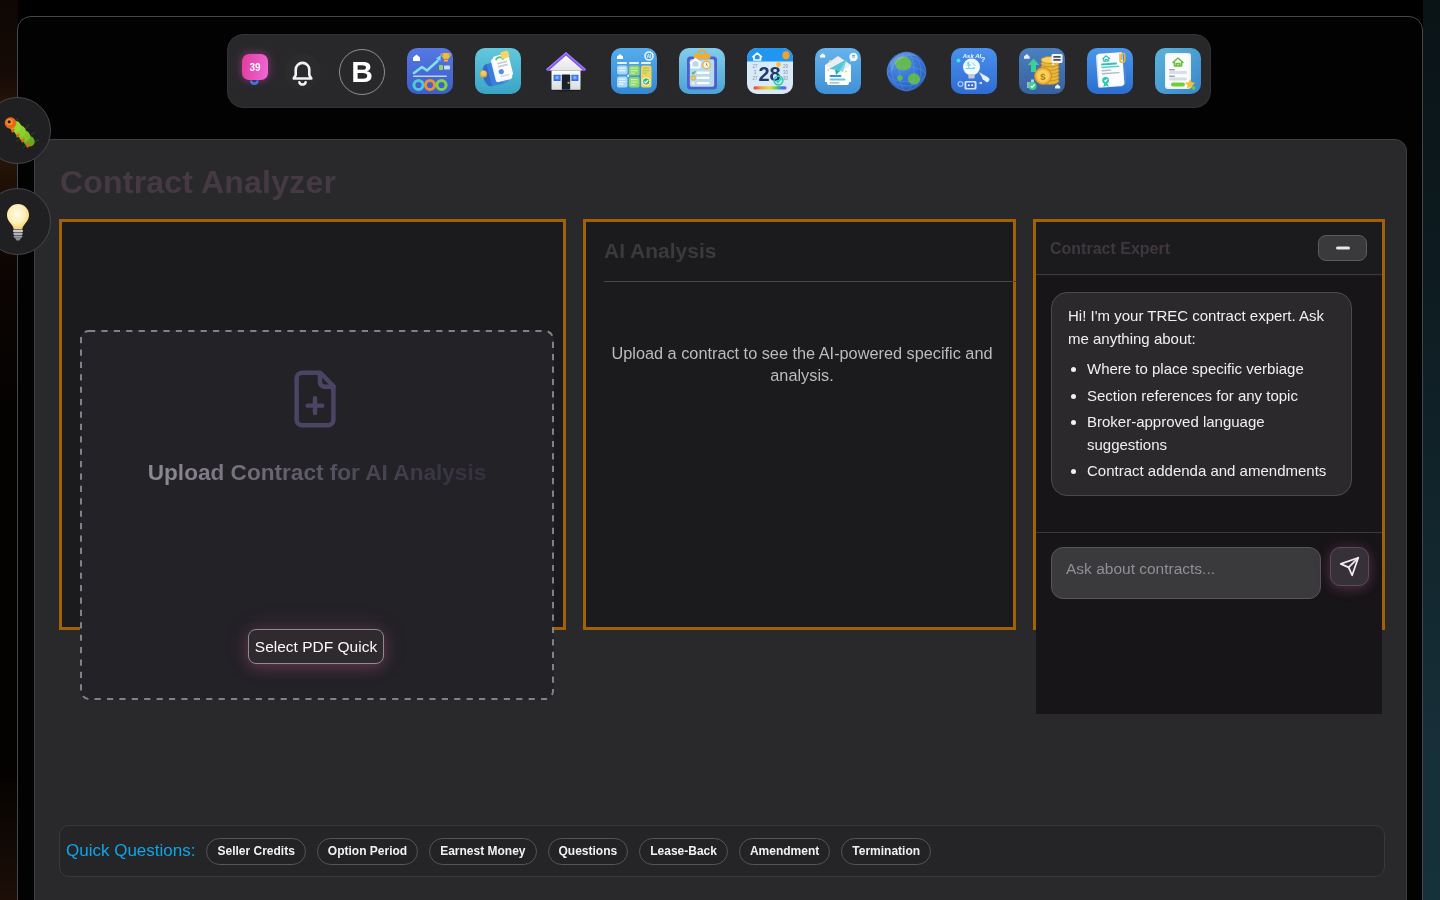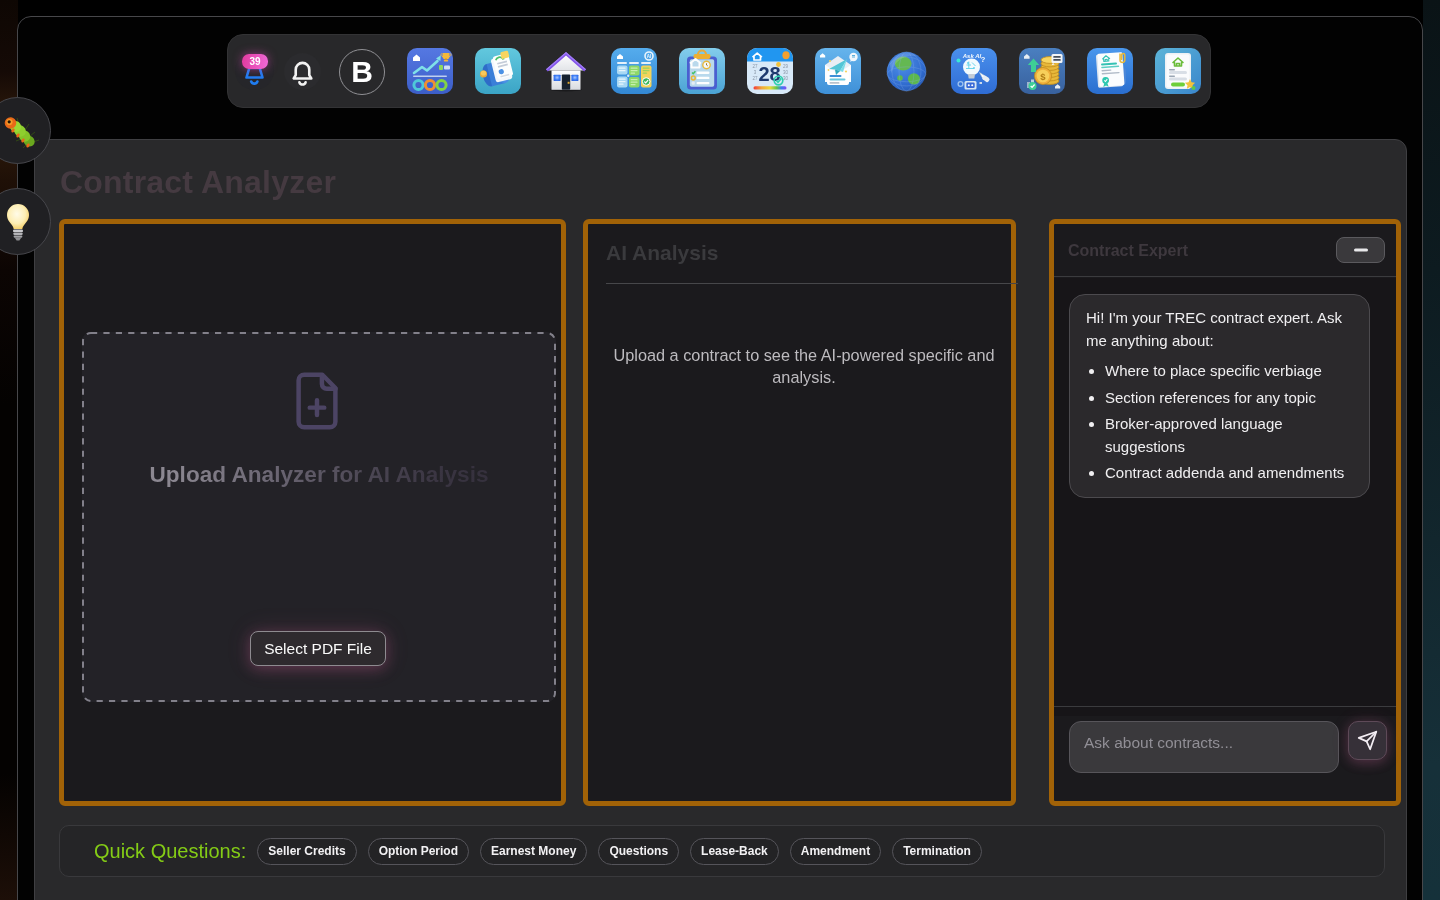--- a/index.html
+++ b/index.html
@@ -14,24 +14,24 @@
   
   #win { left:17px; top:16px; width:1406px; height:934px; background:#020202;
     border:1px solid #47474a; border-radius:14px; }
   
   #dock { left:209px; top:17px; width:984px; height:74px; background:#28282a; border:1px solid #333335; border-radius:16px; }
   
   .circbtn { position:absolute; width:67px; height:67px; border-radius:50%; background:#202023; border:1px solid #46464b; }
   
   #wrap { left:16px; top:122px; width:1373px; height:776px; background:#29292b; border:1px solid #3f3f42; border-radius:12px; }
   #title { left:25px; top:24px; font-size:32px; font-weight:bold; color:#453a41; letter-spacing:0.2px; }
-  .panel { position:absolute; top:79px; height:587px; background:#1b1a1d; border:5px solid #a16207; border-radius:6px; }
+  .panel { position:absolute; top:79px; height:411px; background:#1b1a1d; border:3px solid #a16207; border-radius:0; }
   #pL { left:24px; width:507px; }
   #pM { left:548px; width:433px; }
-  #pR { left:998px; width:352px;margin-left:16px; }
+  #pR { left:998px; width:352px; }
   
   #dashbox { left:18px; top:108px; width:474px; height:370px; border-radius:9px; background:#232227; text-align:center; }
   #upIcon { left:207px; top:38px; }
   #upH { position:relative; margin-top:130px; font-size:22.6px; font-weight:bold;
     background:linear-gradient(90deg,#928e96 0%,#8a8690 20%,#686370 42%,#4c4754 60%,#3a3542 75%,#2e2a36 100%);
     -webkit-background-clip:text; background-clip:text; color:transparent; }
   #upP { position:relative; margin-top:33px; font-size:16.3px; line-height:25.7px; color:#b5b3b7; }
   #selBtn { left:168px; top:299px; width:136px; height:35px; border-radius:8px; background:#2e2a2e;
     border:1px solid #8e8b90; color:#fafafa; font-size:15.5px; font-weight:500;
     display:flex; align-items:center; justify-content:center;
@@ -52,21 +52,21 @@
   #bubble li { margin-bottom:4px; }
   #inBar { left:0; bottom:0; width:100%; height:95px; border-top:1px solid #3b3b3e; }
   #inBox { left:15px; top:14px; width:270px; height:52px; border-radius:12px; background:#3a393c; border:1px solid #57555a;
     padding:12px 14px; color:#918f96; font-size:15.5px; }
   #sendBtn { left:294px; top:14px; width:39px; height:39px; border-radius:10px; background:#363038;
     border:1px solid #5e4a58; display:flex; align-items:center; justify-content:center;
     box-shadow:0 3px 12px rgba(205,105,160,.24), 0 0 18px rgba(205,105,160,.12); }
   
   #qbar { left:24px; top:685px; width:1326px; height:52px; background:#252527; border:1px solid #39393c; border-radius:10px;
     display:flex; align-items:center; }
-  #qlabel { margin-left:34px; font-size:20px; color:#84cc16; }
+  #qlabel { margin-left:6px; font-size:17px; color:#0ea5e9; }
   .pill { height:27px; border-radius:14px; background:#232325; border:1px solid #55545a; color:#f2f1f3;
     font-size:12px; font-weight:bold; display:flex; align-items:center; padding:0 10px; margin-left:11px; }
   .pill:first-of-type { margin-left:16px; }
   
   .di { position:absolute; top:13px; }
 </style>
 </head>
 <body>
 <div id="stage">
   <div class="abs" id="tintL"></div>
@@ -74,21 +74,21 @@
   <div class="abs" id="win">
     <div class="abs" id="dock">
 
       <div class="abs" style="left:7px;top:16px;width:39px;height:39px;border-radius:50%;background:#26262a;"></div>
       <svg class="abs" style="left:7px;top:16px;" width="39" height="39" viewBox="0 0 39 39">
         <g fill="none" stroke="#1f7cf0" stroke-width="2.6" stroke-linecap="round" stroke-linejoin="round">
           <path d="M11.5 26.5 h16 l-2.8 -9.5 h-10.4 z"></path>
           <path d="M16.2 30.5 a3.3 3.3 0 0 0 6.2 0"></path>
         </g>
       </svg>
-      <div class="abs" style="left:14px;top:19px;width:26px;height:15px;border-radius:7px;
+      <div class="abs" style="left:14px;top:19px;width:26px;height:26px;border-radius:7px;
         background:linear-gradient(100deg,#e23a9e,#ef6ad8);box-shadow:0 0 10px rgba(235,80,190,.55);
         color:#fff;font-size:10px;font-weight:bold;display:flex;align-items:center;justify-content:center;">39</div>
 
       <div class="abs" style="left:56px;top:18px;width:37px;height:37px;border-radius:50%;background:#2b2b2e;"></div>
       <svg class="abs" style="left:56px;top:18px;" width="37" height="37" viewBox="0 0 24 24">
         <g fill="none" stroke="#f2f2f2" stroke-width="1.7" stroke-linecap="round" stroke-linejoin="round">
           <path d="M6.3 16.5 h11.4 l-1.3 -2.2 v-3.5 a4.4 4.4 0 0 0 -8.8 0 v3.5 z"></path>
           <path d="M10 19 a2.1 2.1 0 0 0 4 0"></path>
         </g>
       </svg>
@@ -428,22 +428,22 @@
           <svg class="abs" style="left:0;top:0;" width="474" height="370">
               <rect x="1" y="1" width="472" height="368" rx="8" fill="none" stroke="#82808a" stroke-width="2" stroke-dasharray="6.2 6.2"></rect>
             </svg>
           <svg class="abs" id="upIcon" width="56" height="62" viewBox="0 0 24 29">
             <g fill="none" stroke="#4c4464" stroke-width="2.1" stroke-linecap="round" stroke-linejoin="round">
               <path d="M14.5 2.2 H6 a2.6 2.6 0 0 0 -2.6 2.6 V24.2 a2.6 2.6 0 0 0 2.6 2.6 H18 a2.6 2.6 0 0 0 2.6 -2.6 V8.4 Z"></path>
               <path d="M14.3 2.4 v4.2 a2.2 2.2 0 0 0 2.2 2.2 h4.2"></path>
               <path d="M8.6 17.6 h6.8 M12 14.2 v6.8"></path>
             </g>
           </svg>
-          <div id="upH">Upload Analyzer for AI Analysis</div>
-          <div class="abs" id="selBtn">Select PDF File</div>
+          <div id="upH">Upload Contract for AI Analysis</div>
+          <div class="abs" id="selBtn">Select PDF Quick</div>
         </div>
       </div>
 
       <div class="panel" id="pM">
         <div class="abs" id="aiH">AI Analysis</div>
         <div class="abs" id="aiHr"></div>
         <div class="abs" id="aiP">Upload a contract to see the AI-powered specific and analysis.</div>
       </div>
 
       <div class="panel" id="pR">

